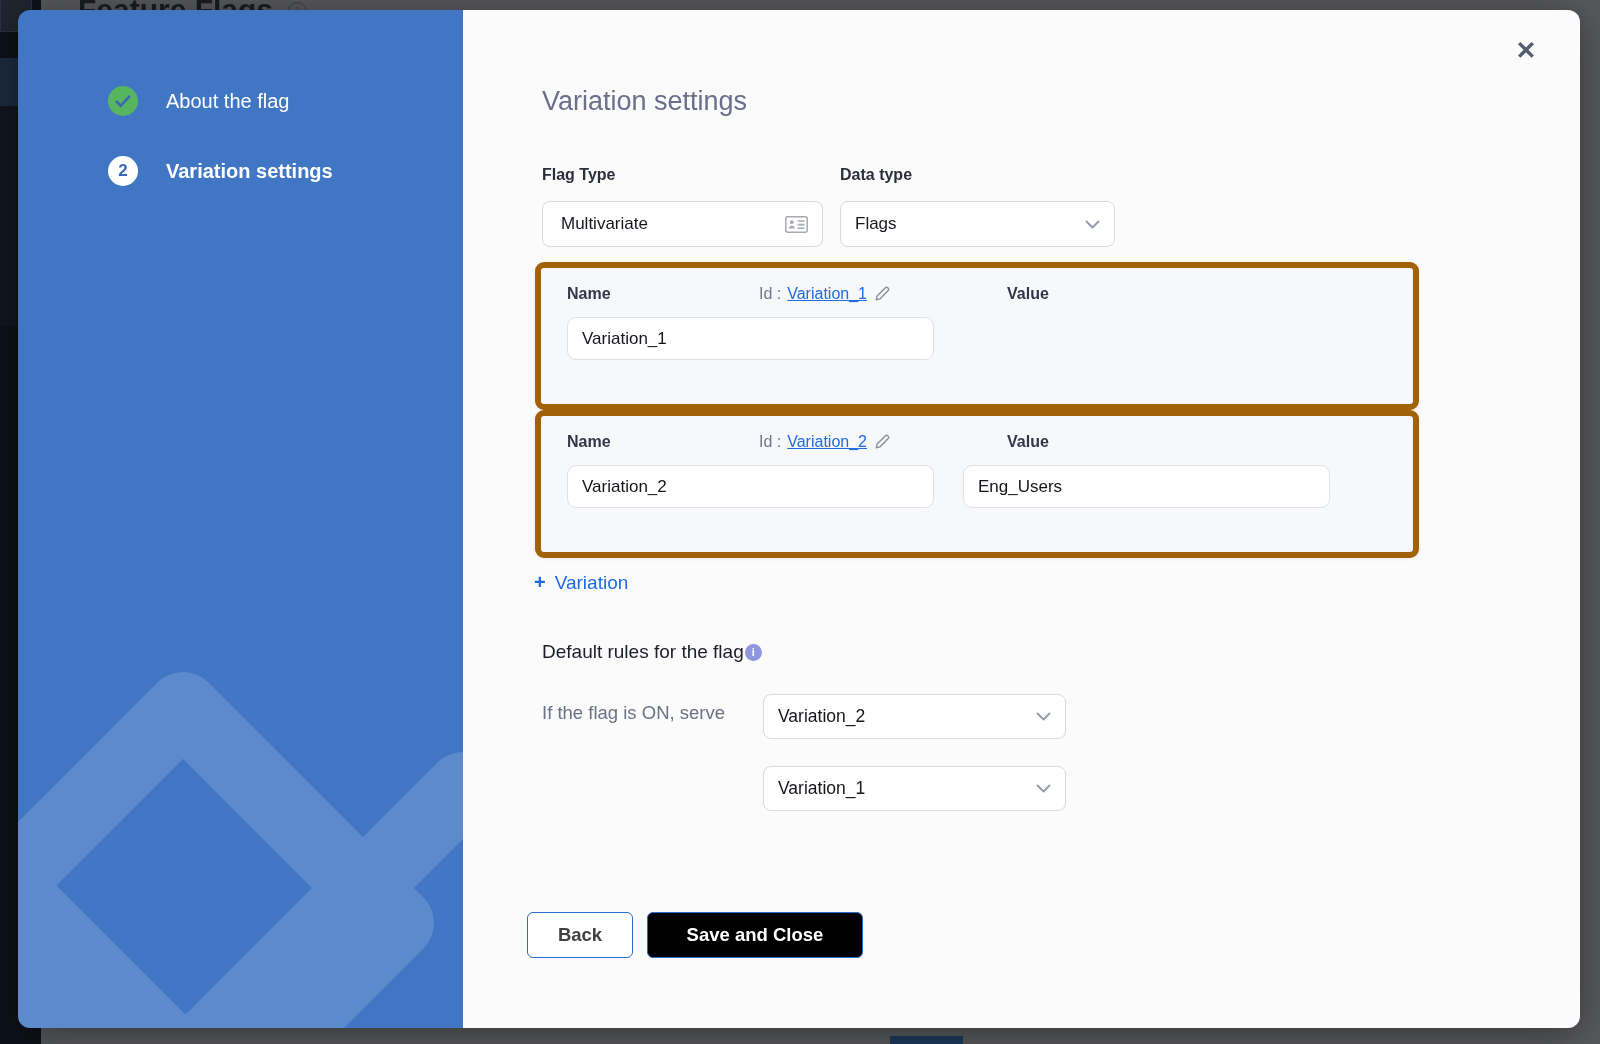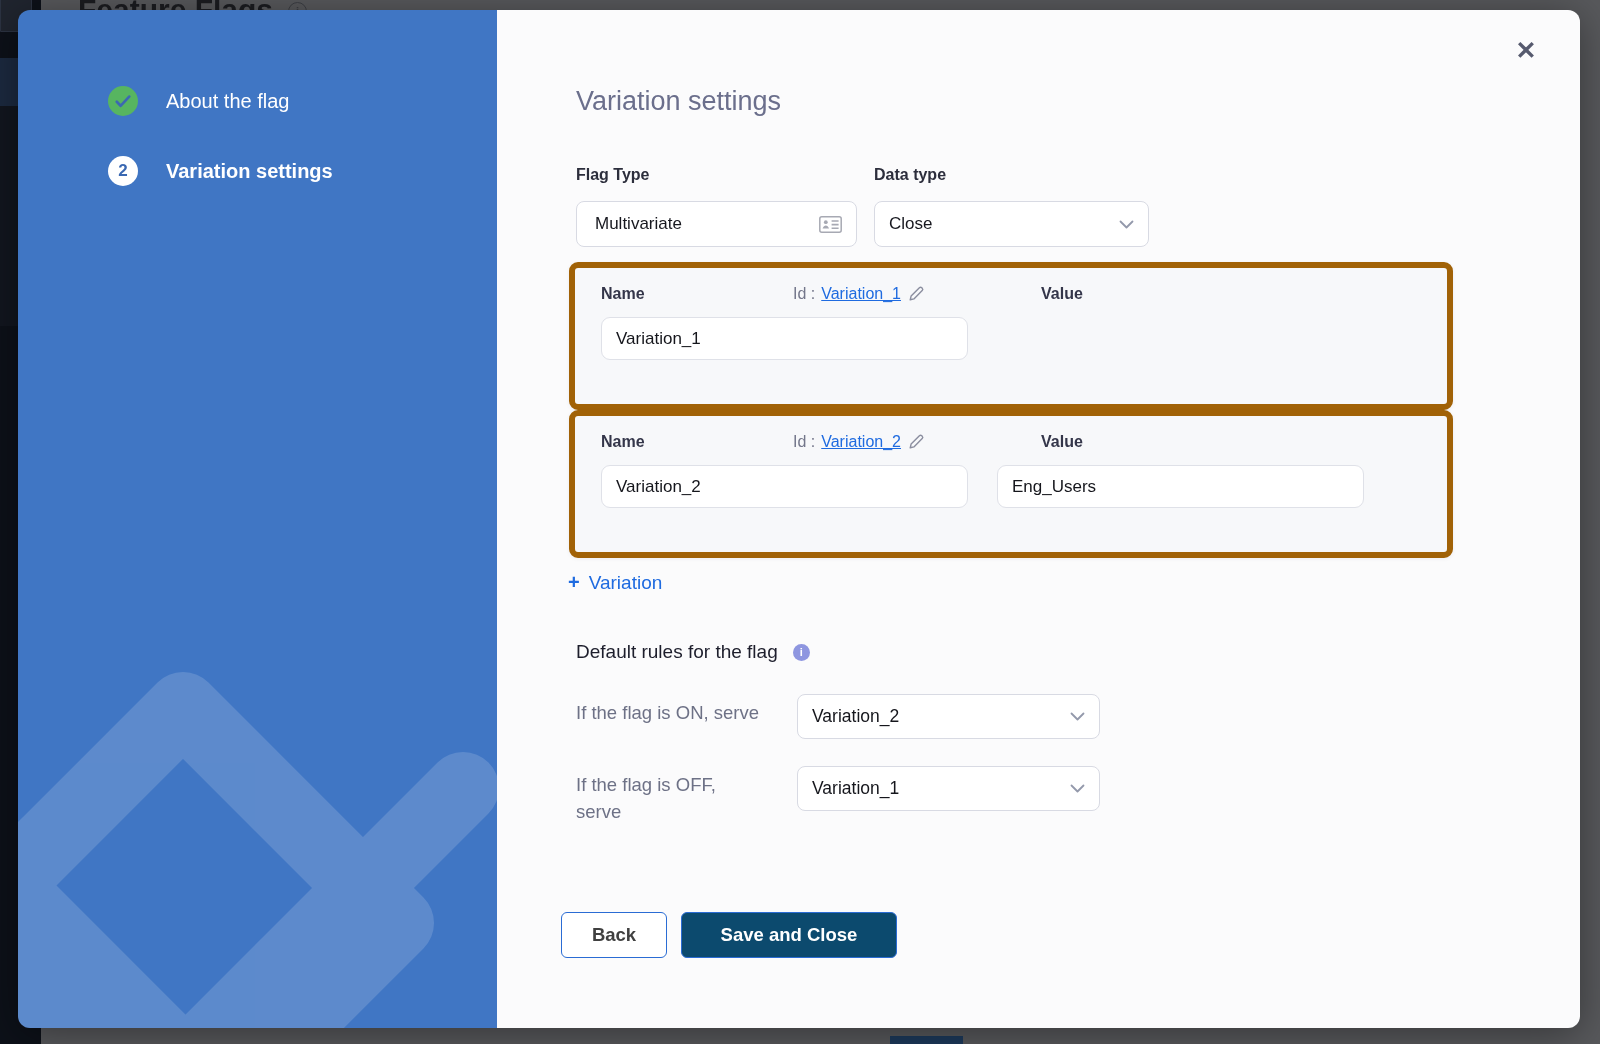--- a/index.html
+++ b/index.html
@@ -16,21 +16,21 @@
   .bg-page-title{position:absolute;left:78px;top:-7px;font-size:30px;font-weight:700;color:#1b1c20;white-space:nowrap;}
   .bg-title-info{position:absolute;left:288px;top:2px;width:17px;height:17px;border:1.5px solid #3c3e44;border-radius:50%;color:#3c3e44;font-size:11px;line-height:17px;text-align:center;font-weight:700;}
   .bg-bottom-btn{position:absolute;left:890px;top:1036px;width:73px;height:8px;background:#1d3a5c;}
   
   .modal{
     position:absolute;left:18px;top:10px;width:1562px;height:1018px;
     border-radius:12px;overflow:hidden;display:flex;
     box-shadow:0 6px 40px rgba(0,0,0,.4);
   }
   
-  .sidebar{position:relative;width:479px;background:#4076c4;flex:0 0 auto;overflow:hidden;}
+  .sidebar{position:relative;width:445px;background:#4076c4;flex:0 0 auto;overflow:hidden;}
   .steps{position:absolute;left:90px;top:76px;}
   .step{display:flex;align-items:center;margin-bottom:40px;}
   .step-circle{width:30px;height:30px;border-radius:50%;display:flex;align-items:center;justify-content:center;flex:0 0 auto;}
   .step-circle.green{background:#57b560;}
   .step-circle.white{background:#ffffff;color:#3a68b2;font-size:17px;font-weight:700;}
   .step-label{margin-left:28px;color:#ffffff;font-size:20px;}
   .step-label.current{font-weight:700;}
   .watermark{position:absolute;left:-60px;bottom:-70px;opacity:.15;pointer-events:none;}
   
   .panel{position:relative;flex:1;background:#fbfbfc;}
@@ -64,38 +64,38 @@
     position:absolute;top:49px;height:43px;width:367px;background:#ffffff;border:1px solid #dfe1e8;border-radius:9px;
     box-sizing:border-box;padding:0 14px;font-size:17px;color:#15161c;font-family:"Liberation Sans",sans-serif;outline:none;
   }
   .vcard .name-input{left:26px;}
   .vcard .value-input{left:422px;}
   
   .add-variation{position:absolute;left:71px;top:561px;background:none;border:none;cursor:pointer;
     color:#1f6be0;font-size:19px;font-family:"Liberation Sans",sans-serif;display:flex;align-items:center;gap:9px;padding:0;}
   .add-variation .plus{font-size:20px;font-weight:700;}
   
-  .rules-heading{position:absolute;left:79px;top:631px;font-size:19px;font-weight:500;color:#1d1e2c;display:flex;align-items:center;gap:15px;}
+  .rules-heading{position:absolute;left:79px;top:631px;font-size:19px;font-weight:500;color:#1d1e2c;display:flex;align-items:center;gap:1px;}
   .info-dot{width:17px;height:17px;border-radius:50%;background:#8e96e0;color:#ffffff;font-size:11px;font-weight:700;
     display:inline-flex;align-items:center;justify-content:center;font-style:normal;}
   .rule-label{position:absolute;left:79px;font-size:18.5px;color:#6d7186;line-height:27px;}
   .rule-on-lbl{top:689px;width:230px;}
   .rule-off-lbl{top:761px;width:180px;}
   .rule-select{
     position:absolute;left:300px;width:303px;height:45px;background:#ffffff;border:1px solid #d8dae3;border-radius:8px;
     display:flex;align-items:center;justify-content:space-between;box-sizing:border-box;padding:0 14px;
     font-size:17.5px;color:#15161c;cursor:pointer;
   }
   .rule-on-sel{top:684px;}
   .rule-off-sel{top:756px;}
   
   .btn{position:absolute;top:902px;height:46px;border-radius:6px;font-size:18.5px;font-weight:700;
     font-family:"Liberation Sans",sans-serif;cursor:pointer;box-sizing:border-box;}
   .btn-back{left:64px;width:106px;background:#ffffff;border:1.5px solid #2a6cd4;color:#404040;}
-  .btn-save{left:184px;width:216px;background:#0c4a6e;border:1px solid #2a6cd4;color:#ffffff;}
+  .btn-save{left:184px;width:216px;background:#000000;border:1px solid #2a6cd4;color:#ffffff;}
 </style>
 </head>
 <body>
 
 <div class="stage">
 
   <div class="bg-left-col"></div>
   <div class="bg-left-litem"></div>
   <div class="bg-left-litem2"></div>
   <div class="bg-topleft-panel"></div>
@@ -144,21 +144,21 @@
           <rect x="0.8" y="0.8" width="21.4" height="15.4" rx="2" fill="none" stroke="#a7a9b3" stroke-width="1.5"></rect>
           <circle cx="6.8" cy="6.2" r="1.9" fill="#a7a9b3"></circle>
           <path d="M3.6 12.6c.6-2.2 2-3.2 3.2-3.2s2.6 1 3.2 3.2z" fill="#a7a9b3"></path>
           <line x1="12.6" y1="5" x2="19.6" y2="5" stroke="#a7a9b3" stroke-width="1.6"></line>
           <line x1="12.6" y1="8.6" x2="19.6" y2="8.6" stroke="#a7a9b3" stroke-width="1.6"></line>
           <line x1="12.6" y1="12.2" x2="19.6" y2="12.2" stroke="#a7a9b3" stroke-width="1.6"></line>
         </svg>
       </div>
 
       <div class="inputbox datatype-box">
-        <span>Close</span>
+        <span>Flags</span>
         <svg width="15" height="9" viewBox="0 0 15 9">
           <path d="M1.5 1.5l6 6 6-6" stroke="#9399ab" stroke-width="1.8" fill="none" stroke-linecap="round" stroke-linejoin="round"></path>
         </svg>
       </div>
 
       <div class="vcard c1">
         <div class="row-label name-lbl">Name</div>
         <div class="id-row">
           <span class="id-prefix">Id :</span>
           <a class="id-link">Variation_1</a>
@@ -199,21 +199,20 @@
       </div>
 
       <div class="rule-label rule-on-lbl">If the flag is ON, serve</div>
       <div class="rule-select rule-on-sel">
         <span>Variation_2</span>
         <svg width="15" height="9" viewBox="0 0 15 9">
           <path d="M1.5 1.5l6 6 6-6" stroke="#9399ab" stroke-width="1.8" fill="none" stroke-linecap="round" stroke-linejoin="round"></path>
         </svg>
       </div>
 
-      <div class="rule-label rule-off-lbl">If the flag is OFF, serve</div>
       <div class="rule-select rule-off-sel">
         <span>Variation_1</span>
         <svg width="15" height="9" viewBox="0 0 15 9">
           <path d="M1.5 1.5l6 6 6-6" stroke="#9399ab" stroke-width="1.8" fill="none" stroke-linecap="round" stroke-linejoin="round"></path>
         </svg>
       </div>
 
       <button class="btn btn-back">Back</button>
       <button class="btn btn-save">Save and Close</button>
 

